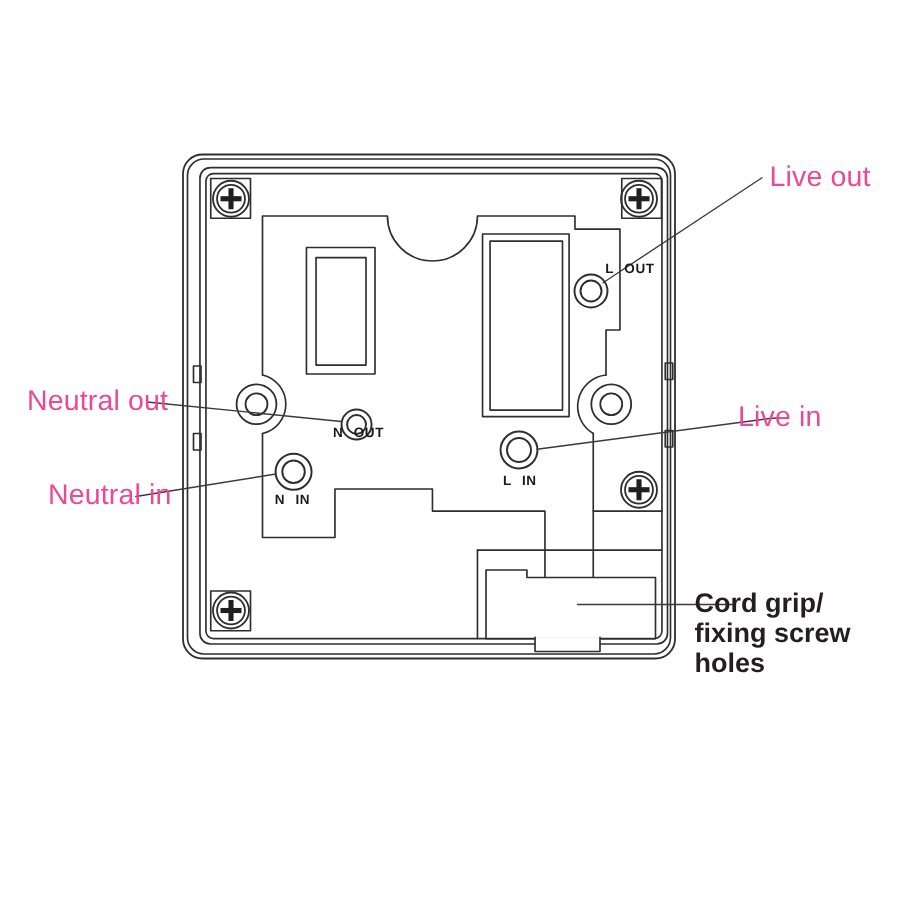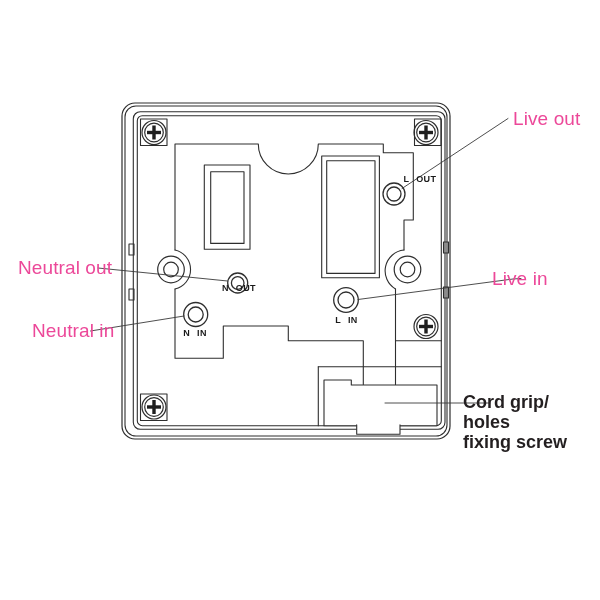--- a/index.html
+++ b/index.html
@@ -139,17 +139,17 @@
   <div class="terminal-label" style="left:195px;top:332.5px;">N IN</div>
   <div class="terminal-label" style="left:346.5px;top:320px;">L IN</div>
 
   <div class="callout-label" style="left:513px;top:119px;">Live out</div>
   <div class="callout-label" style="left:492px;top:279px;">Live in</div>
   <div class="callout-label" style="left:18px;top:268px;text-align:right;">Neutral out</div>
   <div class="callout-label" style="left:32px;top:331px;">Neutral in</div>
 
   <div class="callout-block" style="right:33px;top:392px;">
     <div>Cord grip/</div>
+    <div>fixing screw</div>
     <div>holes</div>
-    <div>fixing screw</div>
   </div>
 
 </div>
 
 </body></html>

